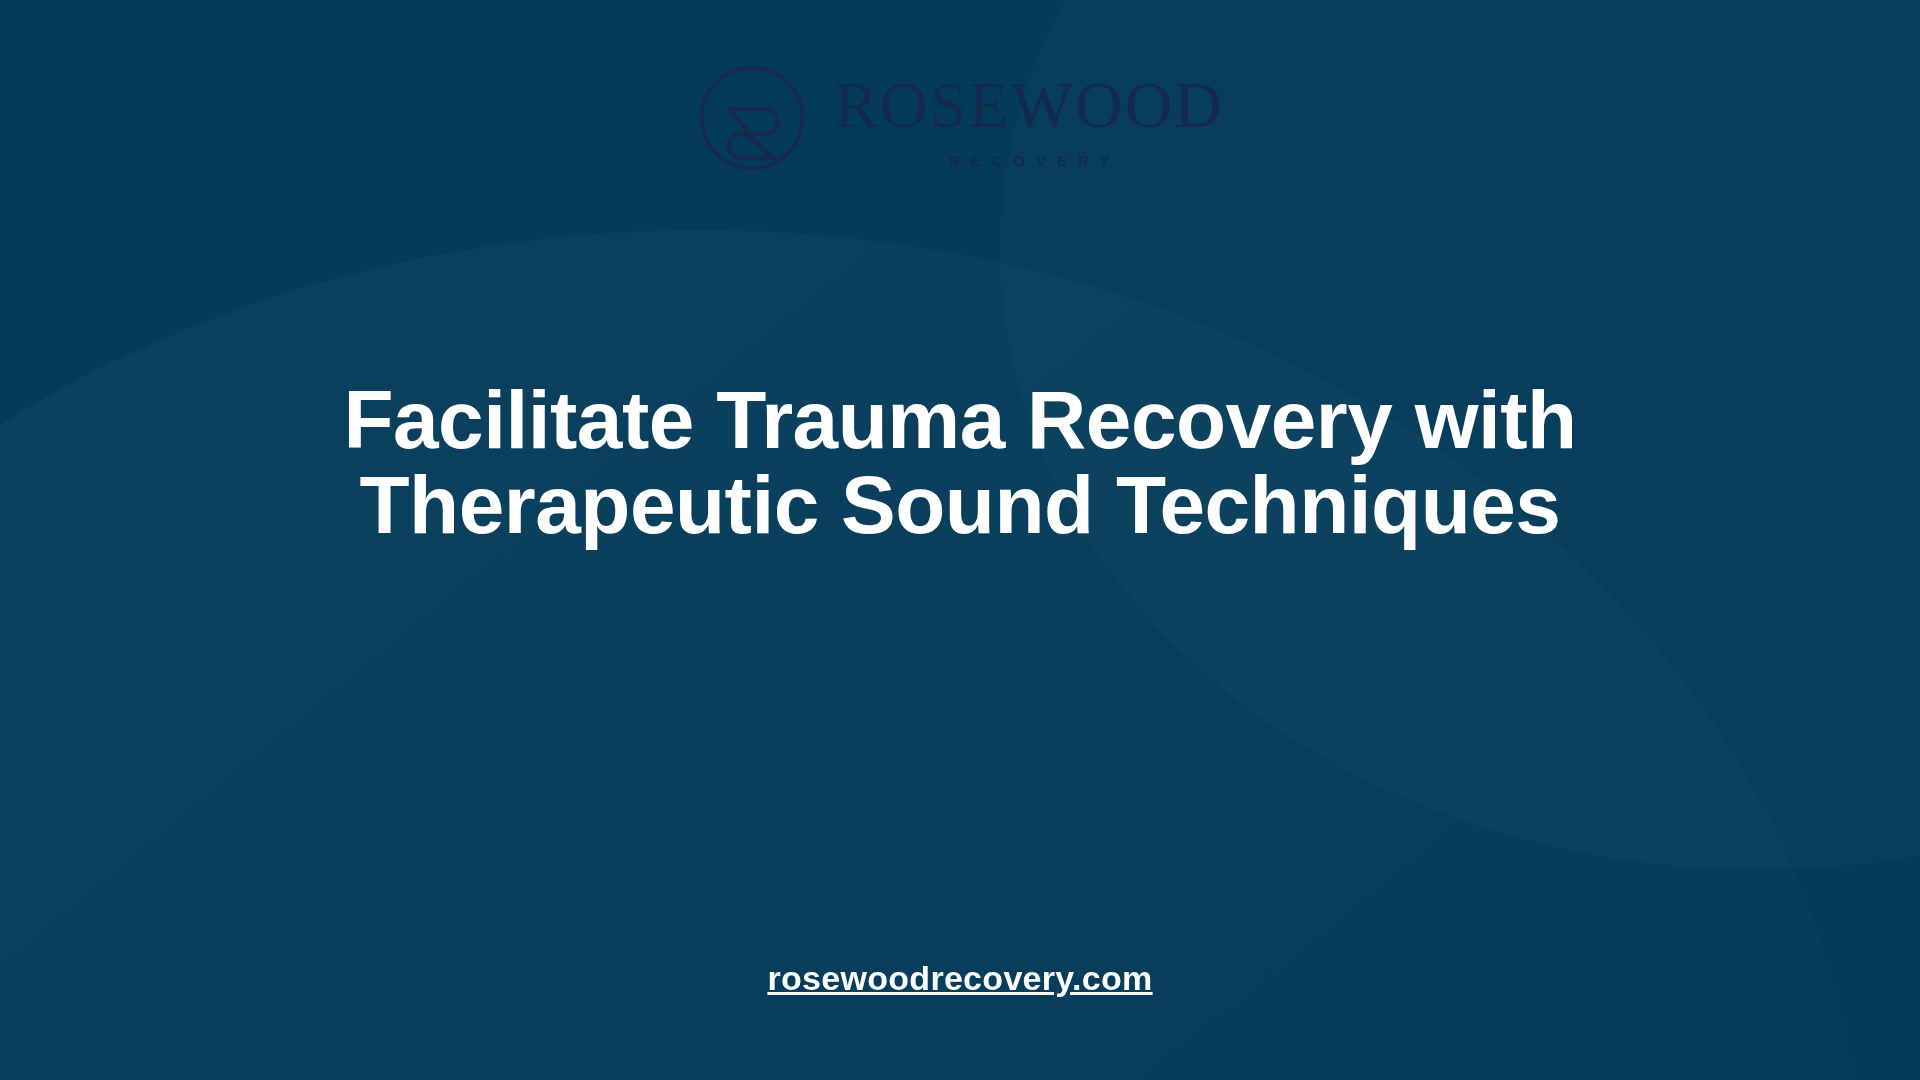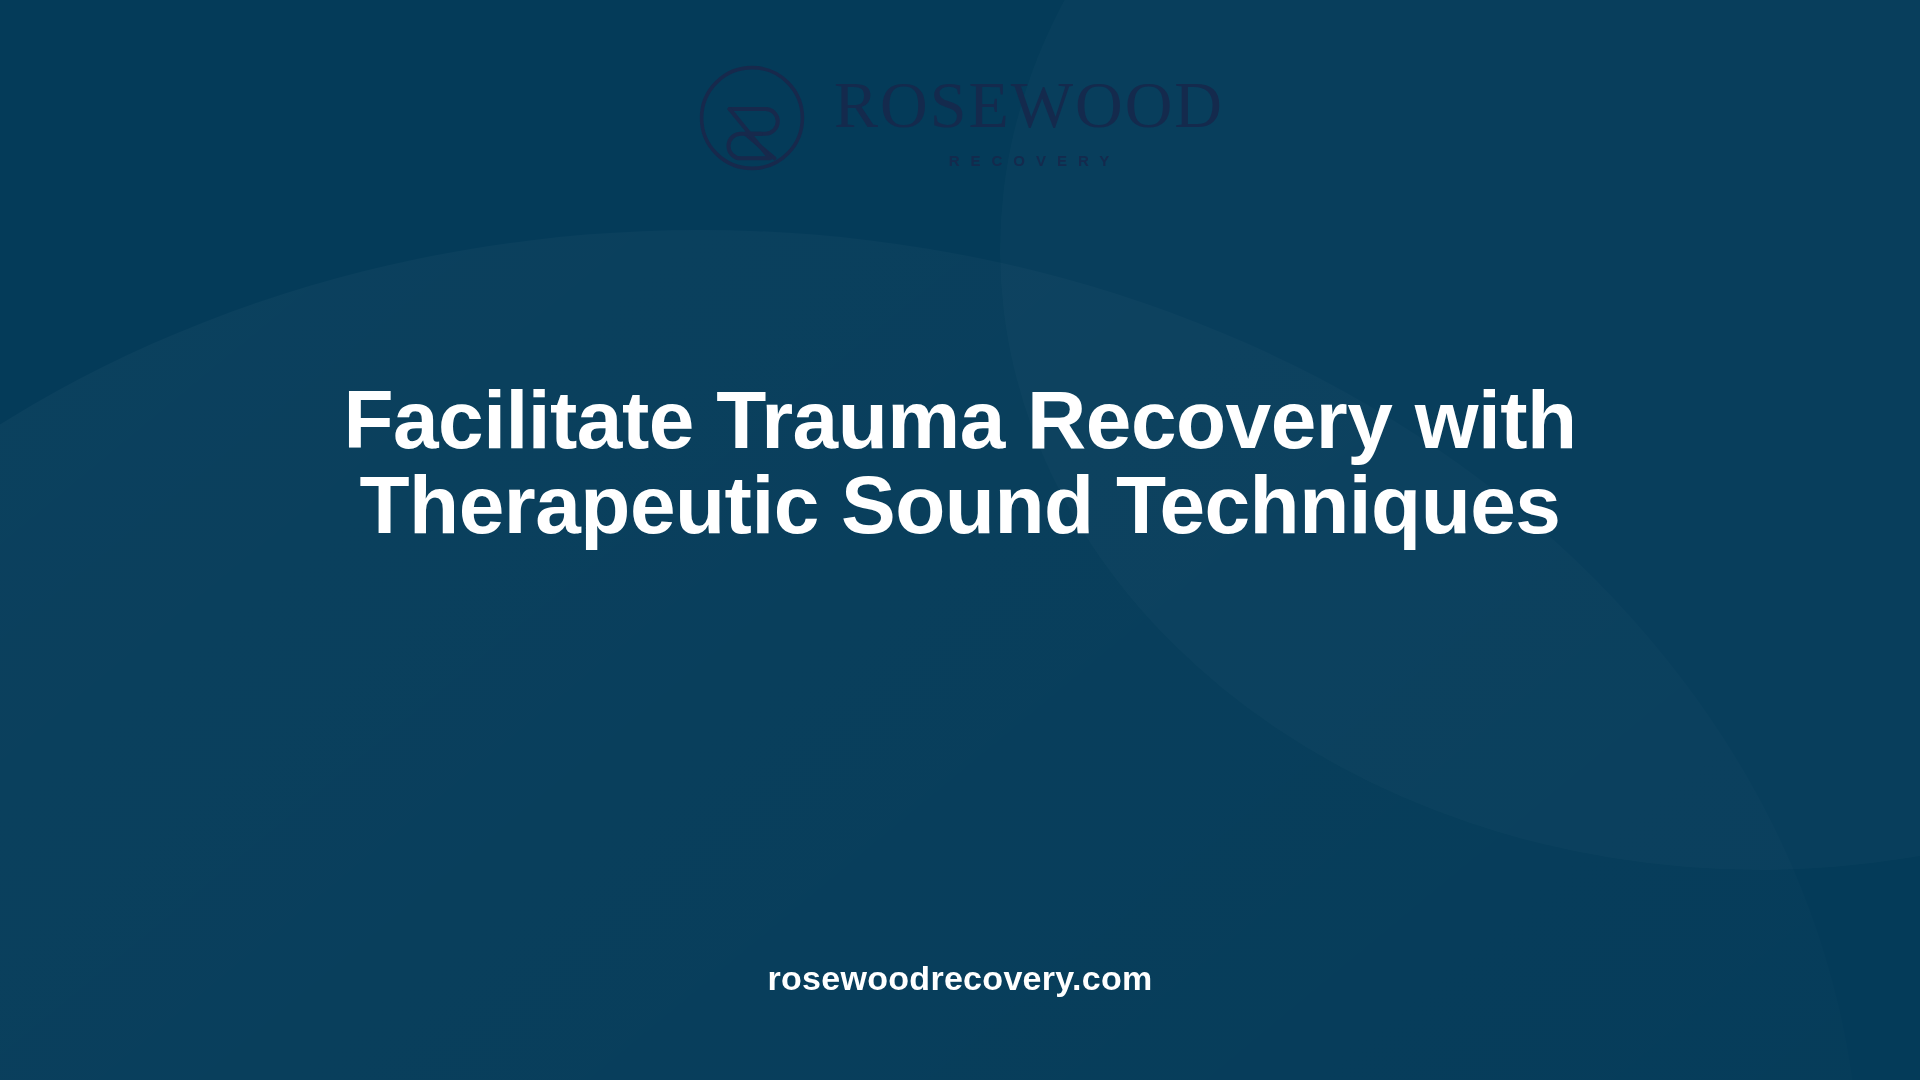--- a/index.html
+++ b/index.html
@@ -112,20 +112,21 @@
   .site-url {
     position: absolute;
     bottom: 82px;
     left: 50%;
     transform: translateX(-50%);
     font-size: 34px;
     font-weight: 700;
     color: #ffffff;
     letter-spacing: 0.3px;
     white-space: nowrap;
+    text-decoration: underline;
   }
 </style>
 </head>
 <body>
 
 <div class="card">
 
   <svg class="bg-decor" viewBox="0 0 1920 1080" preserveAspectRatio="none" aria-hidden="true">
     <defs>
       <linearGradient id="sheen" x1="0" y1="0" x2="1" y2="1">

